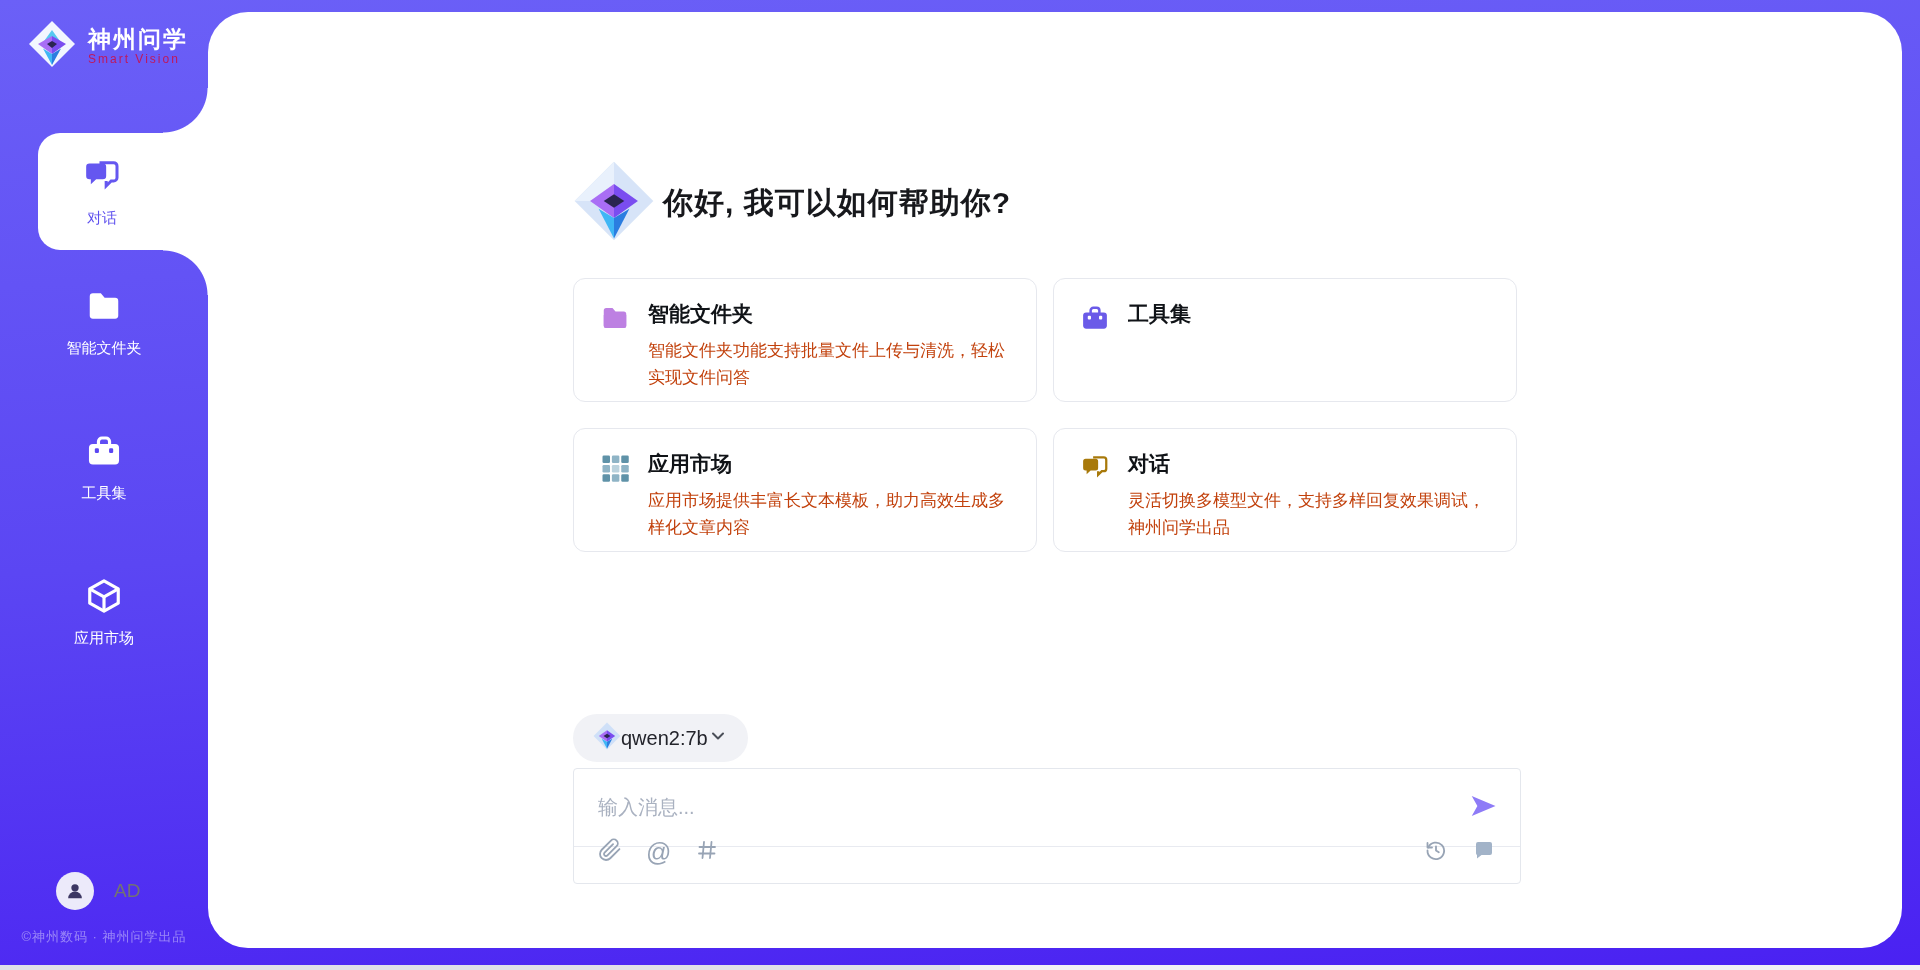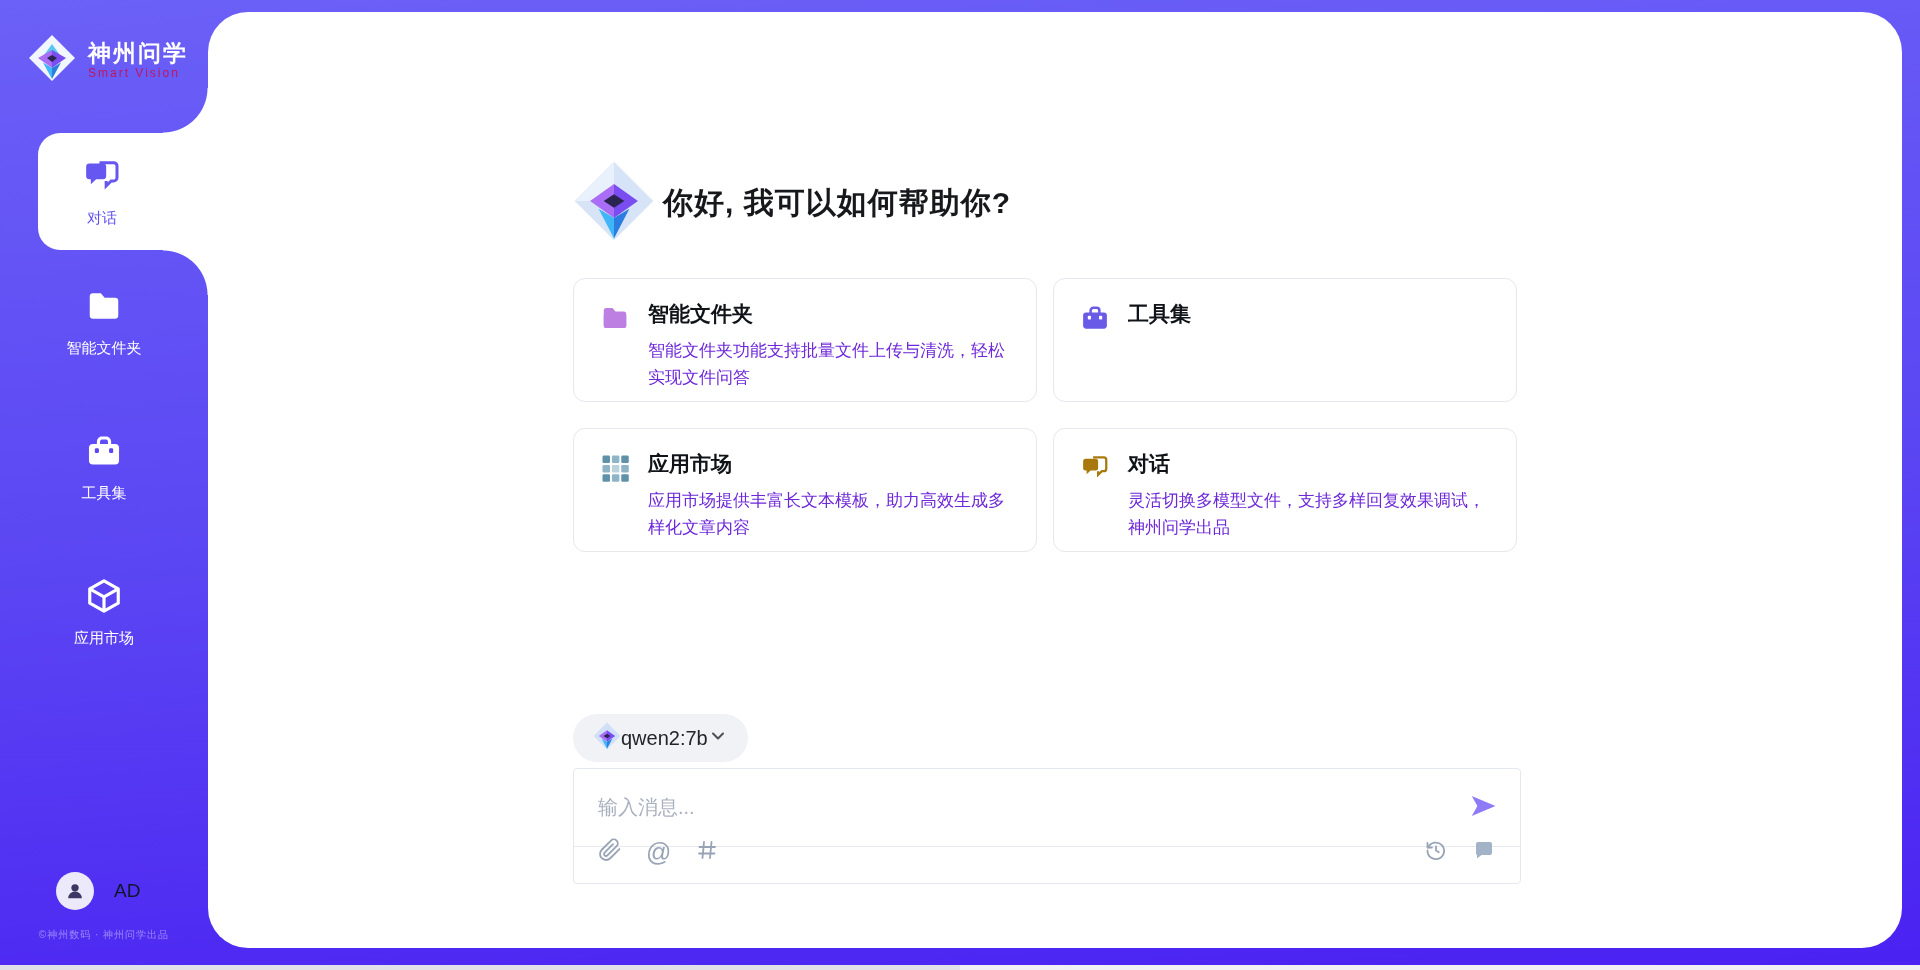--- a/index.html
+++ b/index.html
@@ -10,21 +10,21 @@
     background:linear-gradient(176deg,#6b60f7 0%,#5b46f3 52%,#4a21f2 100%);
   }
 
   
   .main-panel {
     position:absolute; left:208px; top:12px; right:18px; bottom:22px;
     background:#ffffff; border-radius:40px;
   }
 
   
-  .logo { position:absolute; left:28px; top:34px; display:flex; align-items:center; gap:12px; }
+  .logo { position:absolute; left:28px; top:20px; display:flex; align-items:center; gap:12px; }
   .logo-text .cn { color:#fff; font-size:23px; font-weight:700; letter-spacing:2px; line-height:1.15; }
   .logo-text .en { color:#be185d; font-size:12px; letter-spacing:2px; }
 
   .tab-active {
     position:absolute; left:38px; top:133px; width:170px; height:117px;
     background:#fff; border-radius:22px 0 0 22px;
     display:flex; flex-direction:column; align-items:center; justify-content:center;
     gap:9px; padding-right:42px; cursor:pointer;
   }
   .tab-curve-top {
@@ -39,43 +39,43 @@
 
   .nav { position:absolute; left:0; top:250px; width:208px; }
   .nav-item {
     height:145px; display:flex; flex-direction:column; align-items:center;
     justify-content:center; gap:10px; cursor:pointer;
   }
   .nav-label { font-size:15px; color:#ffffff; }
 
   .user-row { position:absolute; left:56px; top:872px; display:flex; align-items:center; gap:20px; cursor:pointer; }
   .avatar { width:38px; height:38px; border-radius:50%; background:#eceafa; display:flex; align-items:center; justify-content:center; }
-  .user-name { color:#0f172a; font-size:19px; }
+  .user-name { color:#737373; font-size:19px; }
 
   .copyright {
     position:absolute; left:0; top:928px; width:208px; text-align:center;
-    color:rgba(255,255,255,0.42); font-size:10px; letter-spacing:1px;
+    color:rgba(255,255,255,0.42); font-size:13px; letter-spacing:1px;
   }
 
   
   .greeting { position:absolute; left:365px; top:148px; display:flex; align-items:center; gap:8px; }
   .greeting h1 { font-size:30px; font-weight:700; color:#17181c; letter-spacing:1px; }
 
   
   .cards {
     position:absolute; left:365px; top:266px; width:944px;
     display:grid; grid-template-columns:464px 464px; grid-column-gap:16px; grid-row-gap:26px;
   }
   .card {
     height:124px; border:1px solid #e6e8ee; border-radius:12px; background:#fff;
     padding:21px 26px; display:flex; gap:18px; cursor:pointer;
   }
   .card-icon { flex:0 0 auto; margin-top:3px; }
   .card-title { font-size:21px; font-weight:700; color:#101317; margin-bottom:9px; }
-  .card-desc { font-size:17px; color:#6d28d9; line-height:27px; }
+  .card-desc { font-size:17px; color:#c2410c; line-height:27px; }
 
   
   .model-pill {
     position:absolute; left:365px; top:702px; height:48px;
     display:inline-flex; align-items:center; gap:0; padding:0 20px;
     background:#f1f2f6; border-radius:24px; cursor:pointer;
   }
   .model-name { font-size:20px; color:#23242b; }
 
   

